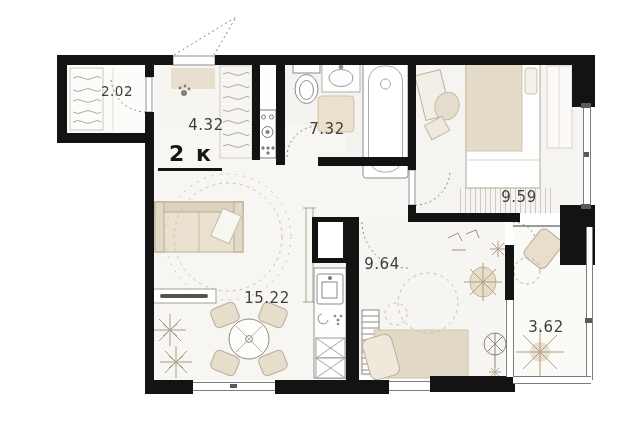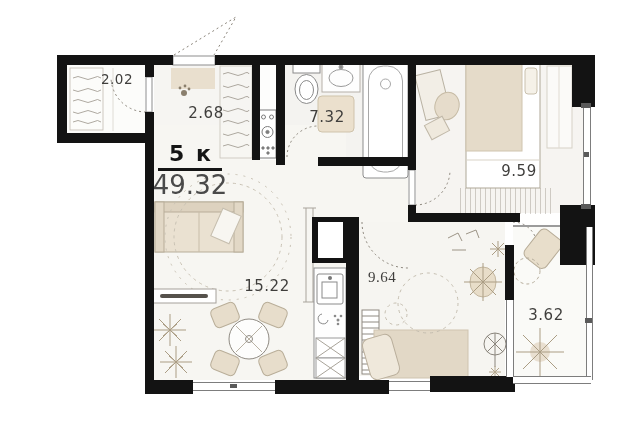--- a/index.html
+++ b/index.html
@@ -5,21 +5,21 @@
   html,body{margin:0;padding:0;background:#fff;}
   #stage{position:relative;width:640px;height:442px;background:#ffffff;overflow:hidden;
          font-family:"DejaVu Sans",sans-serif;}
   .w{position:absolute;background:#131313;}
   .floor{position:absolute;}
   .thinwin{position:absolute;background:#fff;border-top:1.5px solid #7d7d7d;border-bottom:1.5px solid #7d7d7d;}
   .thinwinV{position:absolute;background:#fff;border-left:1.5px solid #7d7d7d;border-right:1.5px solid #7d7d7d;}
   .marker{position:absolute;background:#5a5a5a;}
   svg.furn{position:absolute;left:0;top:0;z-index:3;}
   .wallz{z-index:4;}
-  .lbl{position:absolute;z-index:6;color:#3f3e3c;font-size:15px;letter-spacing:.5px;text-align:center;}
+  .lbl{position:absolute;z-index:6;color:#3f3e3c;font-size:15px;letter-spacing:.5px;text-align:center;margin-top:12px;}
   .lbl-sm{font-size:13.5px;}
   .type-label{position:absolute;z-index:6;font-weight:bold;color:#151515;font-size:22px;letter-spacing:2px;text-align:center;}
   .total-label{position:absolute;z-index:6;color:#4a4a4a;font-size:26px;text-align:center;}
   .rule{position:absolute;z-index:6;background:#151515;height:3px;}
   .rug-hatch{position:absolute;z-index:2;background:repeating-linear-gradient(90deg,rgba(110,100,85,.45) 0 1px,transparent 1px 5px);opacity:.65;}
   .planksV{background-image:repeating-linear-gradient(90deg,rgba(0,0,0,.045) 0 1px,transparent 1px 16px);}
   .planksH{background-image:repeating-linear-gradient(0deg,rgba(0,0,0,.06) 0 1px,transparent 1px 11px);}
   .tiles{background-image:repeating-linear-gradient(90deg,rgba(0,0,0,.05) 0 1px,transparent 1px 13px),
                           repeating-linear-gradient(0deg,rgba(0,0,0,.05) 0 1px,transparent 1px 13px);}
 </style>
@@ -272,24 +272,23 @@
   <div class="marker wallz" style="left:584px;top:152px;width:5px;height:5px;"></div>
   <div class="thinwin wallz" style="left:193px;top:382px;width:82px;height:7px;"></div>
   <div class="marker wallz" style="left:230px;top:384px;width:7px;height:4px;"></div>
   <div class="thinwin wallz" style="left:389px;top:381px;width:41px;height:8px;"></div>
   <div class="thinwinV wallz" style="left:506px;top:300px;width:6px;height:77px;"></div>
   <div class="thinwinV wallz" style="left:586px;top:227px;width:5px;height:153px;"></div>
   <div class="thinwin wallz" style="left:513px;top:376px;width:78px;height:6px;"></div>
   <div class="marker wallz" style="left:585px;top:318px;width:7px;height:5px;"></div>
   <div style="position:absolute;z-index:4;left:513px;top:225px;width:47px;height:2px;background:#9b9b9b;"></div>
 
-  <div class="type-label" style="left:156px;top:141px;width:70px;">5 к</div>
+  <div class="type-label" style="left:156px;top:141px;width:70px;">2 к</div>
   <div class="rule" style="left:158px;top:168px;width:64px;"></div>
-  <div class="total-label" style="left:150px;top:170px;width:80px;">49.32</div>
 
   <div class="lbl lbl-sm" style="left:92px;top:71px;width:50px;">2.02</div>
-  <div class="lbl" style="left:179px;top:104px;width:54px;">2.68</div>
+  <div class="lbl" style="left:179px;top:104px;width:54px;">4.32</div>
   <div class="lbl" style="left:300px;top:108px;width:54px;">7.32</div>
-  <div class="lbl" style="left:492px;top:162px;width:54px;">9.59</div>
+  <div class="lbl" style="left:492px;top:176px;width:54px;">9.59</div>
   <div class="lbl" style="left:238px;top:277px;width:58px;">15.22</div>
-  <div class="lbl" style="left:355px;top:269px;width:54px;font-family:Liberation Serif, serif;">9.64</div>
+  <div class="lbl" style="left:355px;top:243px;width:54px;">9.64</div>
   <div class="lbl" style="left:519px;top:306px;width:54px;text-align:center;">3.62</div>
 </div>
 
 </body></html>

